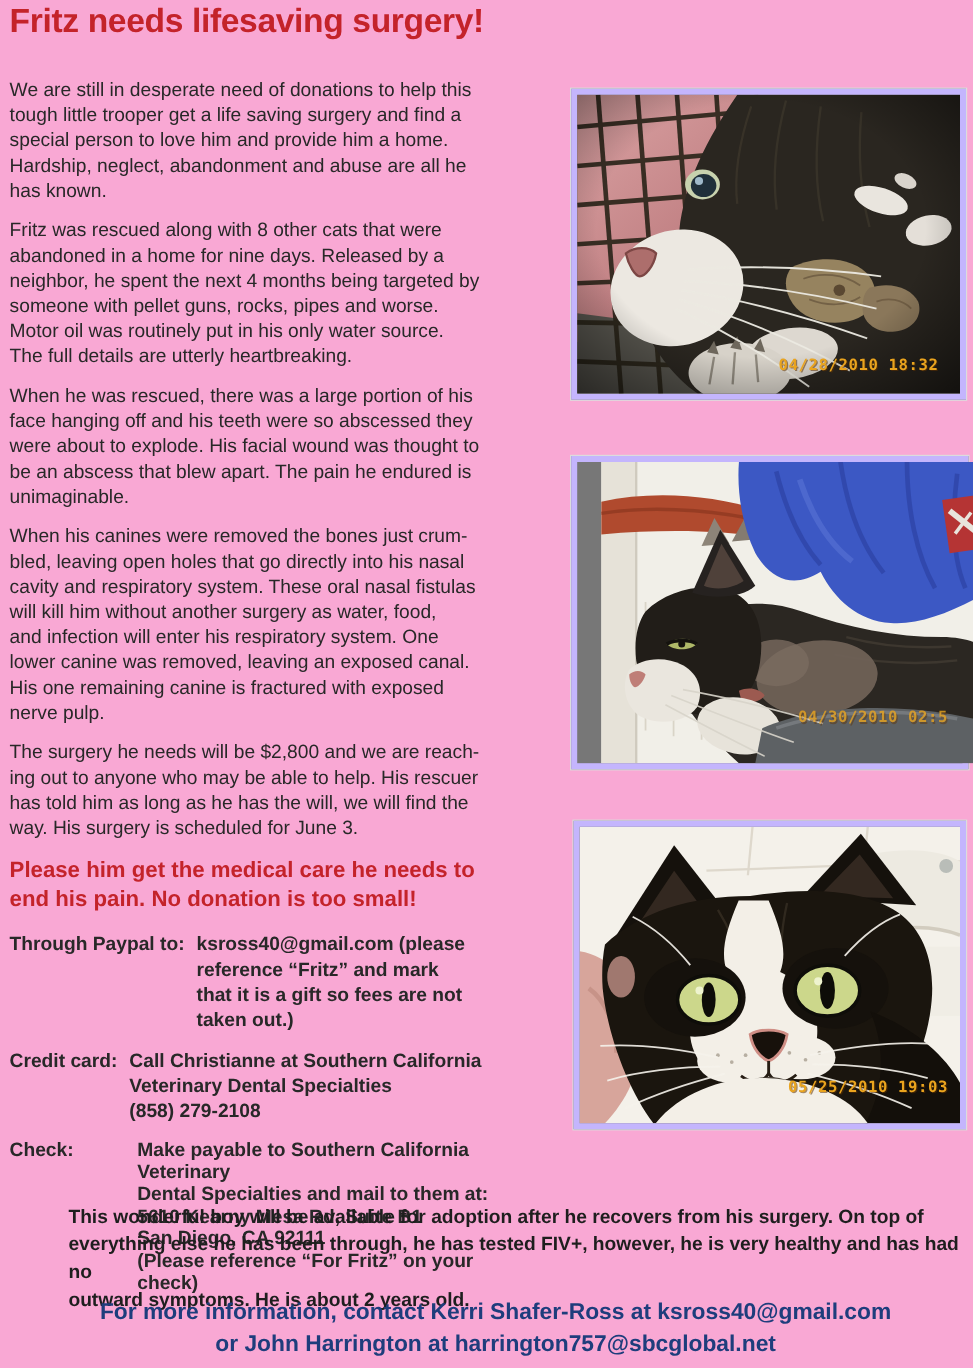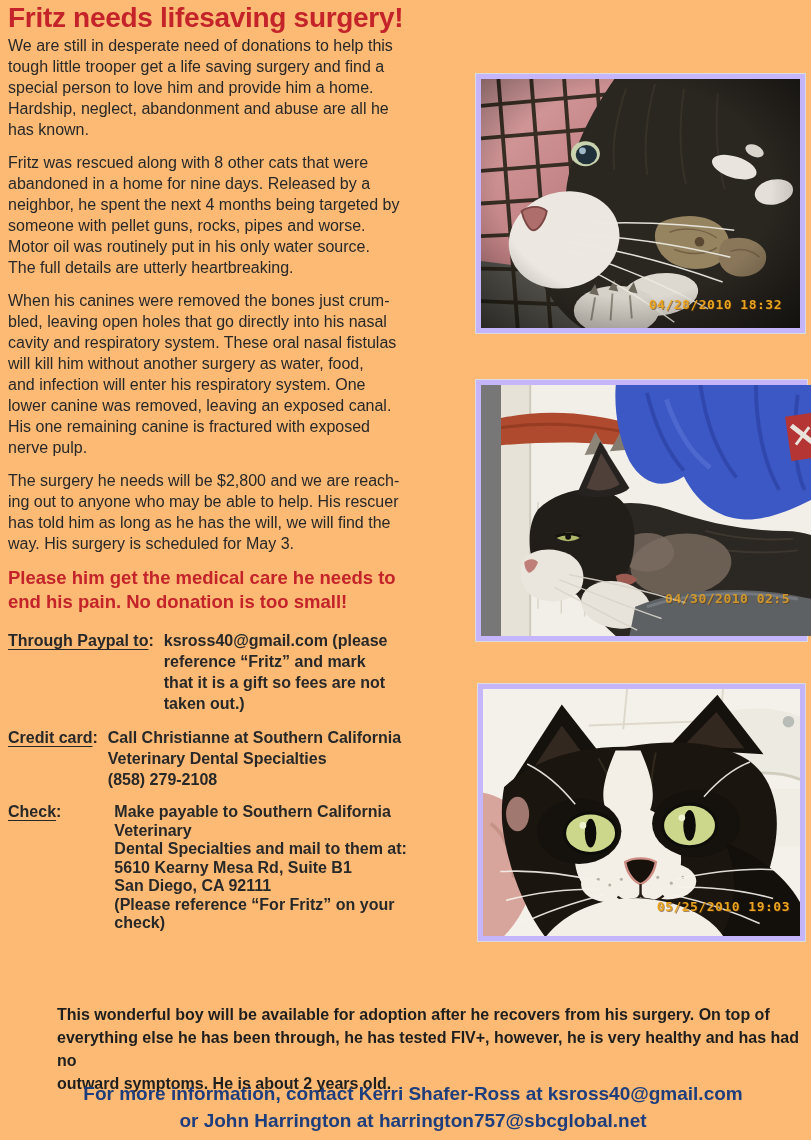--- a/index.html
+++ b/index.html
@@ -1,50 +1,49 @@
 <!DOCTYPE html>
 <html><head>
 <meta charset="utf-8">
 <style>
   * { box-sizing: border-box; }
   html,body { margin:0; padding:0; background:#ffffff; }
   .page {
     position: relative;
     width: 811px; height: 1140px;
-    background: #fdba74;
+    background: #f9a8d4;
     font-family: "Liberation Sans", sans-serif;
     color: #282828;
     overflow: hidden;
   }
   .headline {
     position: absolute; left: 8px; top: 0px; margin: 0;
     font-size: 28px; line-height: 36px; font-weight: 700;
     color: #c4232a; letter-spacing: -0.3px;
   }
   .body-col {
-    position: absolute; left: 8px; top: 35px; width: 430px;
+    position: absolute; left: 8px; top: 65px; width: 430px;
   }
   .body-col p.body {
     margin: 0 0 12px 0;
     font-size: 16px; line-height: 21px;
     white-space: pre-line;
   }
   .cta {
     margin: 3px 0 16px 0;
     font-size: 18.5px; line-height: 24px; font-weight: 700;
     color: #c4232a; white-space: pre-line;
   }
   .don-row {
     display: flex; align-items: flex-start;
     font-weight: 700; font-size: 16px; line-height: 21px;
     margin: 0 0 13px 0;
   }
   .don-row .don-label { white-space: nowrap; margin-right: 10px; }
   .don-row .don-label .u {
-    text-decoration: underline;
     text-underline-offset: 3px;
   }
   .don-row .don-value { white-space: pre-line; }
   .don-row.check-row { line-height: 18.5px; margin-right: 8px; margin-bottom: 0; gap: 45px; }
   .don-row.check-row .don-label { margin-right: 8px; }
 
   .photo {
     position: absolute;
     border: 5px solid #c4b5fd;
     background: #777;
@@ -91,32 +90,37 @@
 tough little trooper get a life saving surgery and find a
 special person to love him and provide him a home.
 Hardship, neglect, abandonment and abuse are all he
 has known.</p>
     <p class="body">Fritz was rescued along with 8 other cats that were
 abandoned in a home for nine days. Released by a
 neighbor, he spent the next 4 months being targeted by
 someone with pellet guns, rocks, pipes and worse.
 Motor oil was routinely put in his only water source.
 The full details are utterly heartbreaking.</p>
+    <p class="body">When he was rescued, there was a large portion of his
+face hanging off and his teeth were so abscessed they
+were about to explode. His facial wound was thought to
+be an abscess that blew apart. The pain he endured is
+unimaginable.</p>
     <p class="body">When his canines were removed the bones just crum-
 bled, leaving open holes that go directly into his nasal
 cavity and respiratory system. These oral nasal fistulas
 will kill him without another surgery as water, food,
 and infection will enter his respiratory system. One
 lower canine was removed, leaving an exposed canal.
 His one remaining canine is fractured with exposed
 nerve pulp.</p>
     <p class="body">The surgery he needs will be $2,800 and we are reach-
 ing out to anyone who may be able to help. His rescuer
 has told him as long as he has the will, we will find the
-way. His surgery is scheduled for May 3.</p>
+way. His surgery is scheduled for June 3.</p>
 
     <p class="cta">Please him get the medical care he needs to
 end his pain. No donation is too small!</p>
 
     <div class="don-row">
       <span class="don-label"><span class="u">Through Paypal to</span><span>:</span></span>
       <span class="don-value">ksross40@gmail.com (please
 reference “Fritz” and mark
 that it is a gift so fees are not
 taken out.)</span>

